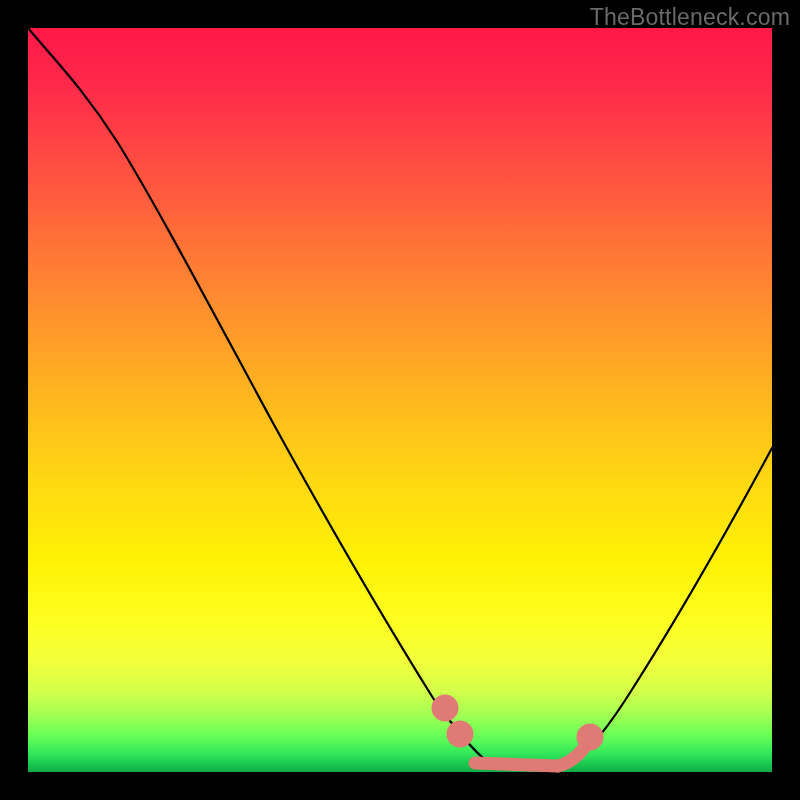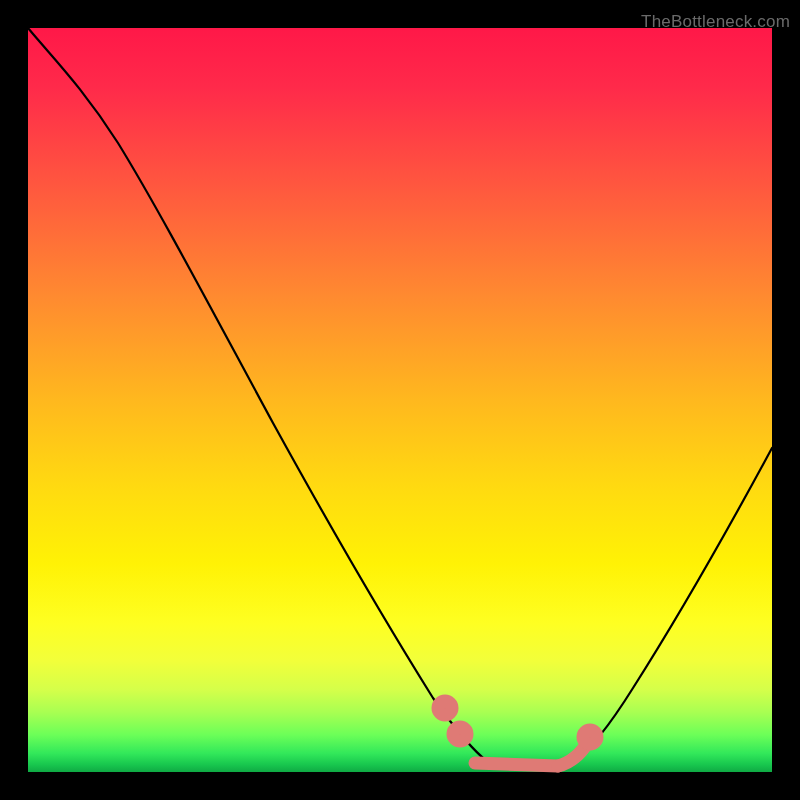--- a/index.html
+++ b/index.html
@@ -48,24 +48,24 @@
   .curve-svg {
     position: absolute;
     left: 28px;
     top: 28px;
     width: 744px;
     height: 744px;
     overflow: visible;
   }
   .watermark {
     position: absolute;
-    top: 12px;
+    top: 4px;
     right: 10px;
     color: #6a6a6a;
-    font-size: 17px;
+    font-size: 23px;
     letter-spacing: 0.2px;
     font-weight: 400;
   }
 </style>
 </head>
 <body>
 
 <div class="frame">
 
   <div class="plot-area"></div>

